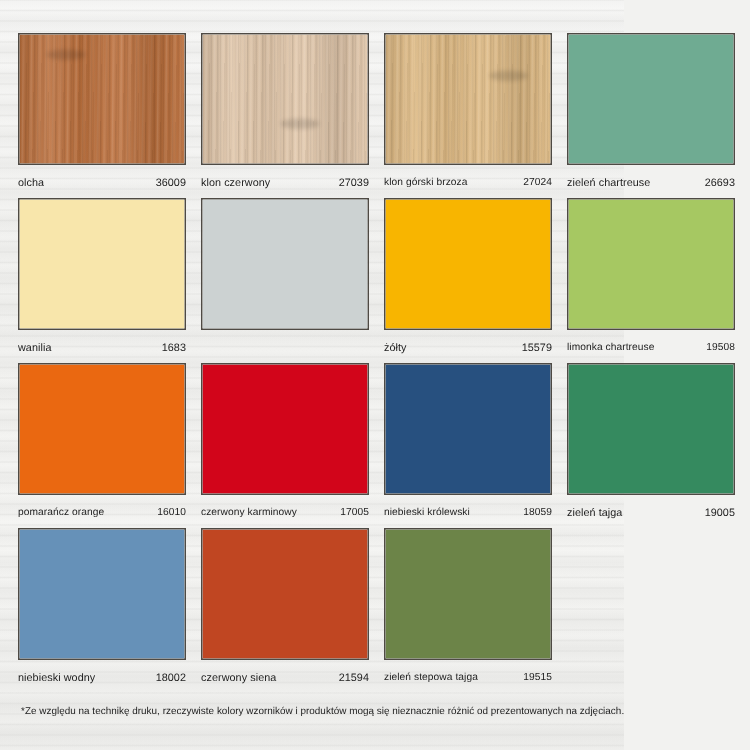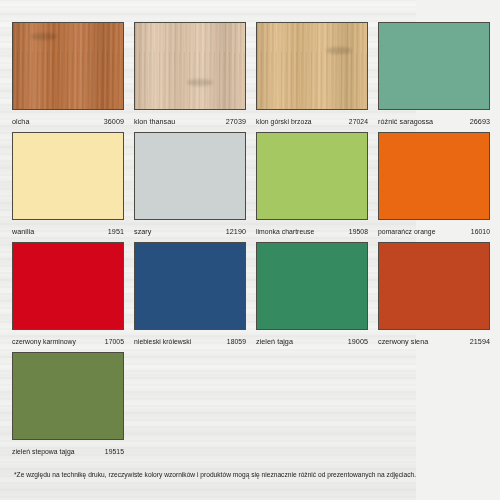--- a/index.html
+++ b/index.html
@@ -130,21 +130,21 @@
 
     <div class="cell">
       <div class="swatch">
         <div class="tex" id="tex2" style="background: linear-gradient(90deg, rgba(0, 0, 0, 0.1) 0%, rgba(255, 255, 255, 0.1) 18%, rgba(0, 0, 0, 0.06) 38%, rgba(255, 255, 255, 0.09) 60%, rgba(0, 0, 0, 0.1) 82%, rgba(255, 255, 255, 0.05) 100%) rgb(227, 200, 171);">
             <div class="grain-v"></div>
             <div class="grain-v2"></div>
             <div class="knot" style="width: 26px; height: 7px; left: 52px; top: 56px; background: rgba(0, 0, 0, 0.13);"></div>
           </div>
       </div>
       <div class="caption">
-        <span class="nm">klon thansau</span>
+        <span class="nm">klon czerwony</span>
         <span class="cd">27039</span>
       </div>
     </div>
 
     <div class="cell c-wide">
       <div class="swatch">
         <div class="tex" id="tex3" style="background: linear-gradient(90deg, rgba(0, 0, 0, 0.1) 0%, rgba(255, 255, 255, 0.1) 18%, rgba(0, 0, 0, 0.06) 38%, rgba(255, 255, 255, 0.09) 60%, rgba(0, 0, 0, 0.1) 82%, rgba(255, 255, 255, 0.05) 100%) rgb(224, 187, 132);">
             <div class="grain-v"></div>
             <div class="grain-v2"></div>
             <div class="knot" style="width: 26px; height: 7px; left: 69px; top: 24px; background: rgba(0, 0, 0, 0.13);"></div>
@@ -154,45 +154,50 @@
         <span class="nm">klon górski brzoza</span>
         <span class="cd">27024</span>
       </div>
     </div>
 
     <div class="cell">
       <div class="swatch">
         <div class="tex" id="tex4" style="background: rgb(111, 171, 146);"></div>
       </div>
       <div class="caption">
-        <span class="nm">różnić saragossa</span>
+        <span class="nm">zieleń chartreuse</span>
         <span class="cd">26693</span>
       </div>
     </div>
 
     <div class="cell">
       <div class="swatch">
         <div class="tex" id="tex5" style="background: rgb(248, 230, 171);"></div>
       </div>
       <div class="caption">
         <span class="nm">wanilia</span>
-        <span class="cd">1951</span>
+        <span class="cd">1683</span>
       </div>
     </div>
 
     <div class="cell">
       <div class="swatch">
         <div class="tex" id="tex6" style="background: rgb(204, 210, 210);"></div>
       </div>
-      <div class="caption">
-        <span class="nm">szary</span>
-        <span class="cd">12190</span>
-      </div>
-    </div>
-
+    </div>
+
+    <div class="cell">
+      <div class="swatch">
+        <div class="tex" id="tex7" style="background: rgb(248, 181, 0);"></div>
+      </div>
+      <div class="caption">
+        <span class="nm">żółty</span>
+        <span class="cd">15579</span>
+      </div>
+    </div>
 
     <div class="cell c-wide">
       <div class="swatch">
         <div class="tex" id="tex8" style="background: rgb(166, 200, 98);"></div>
       </div>
       <div class="caption">
         <span class="nm">limonka chartreuse</span>
         <span class="cd">19508</span>
       </div>
     </div>
@@ -230,20 +235,29 @@
     <div class="cell">
       <div class="swatch">
         <div class="tex" id="tex12" style="background: rgb(53, 138, 95);"></div>
       </div>
       <div class="caption">
         <span class="nm">zieleń tajga</span>
         <span class="cd">19005</span>
       </div>
     </div>
 
+    <div class="cell">
+      <div class="swatch">
+        <div class="tex" id="tex13" style="background: rgb(102, 145, 184);"></div>
+      </div>
+      <div class="caption">
+        <span class="nm">niebieski wodny</span>
+        <span class="cd">18002</span>
+      </div>
+    </div>
 
     <div class="cell">
       <div class="swatch">
         <div class="tex" id="tex14" style="background: rgb(192, 70, 34);"></div>
       </div>
       <div class="caption">
         <span class="nm">czerwony siena</span>
         <span class="cd">21594</span>
       </div>
     </div>

